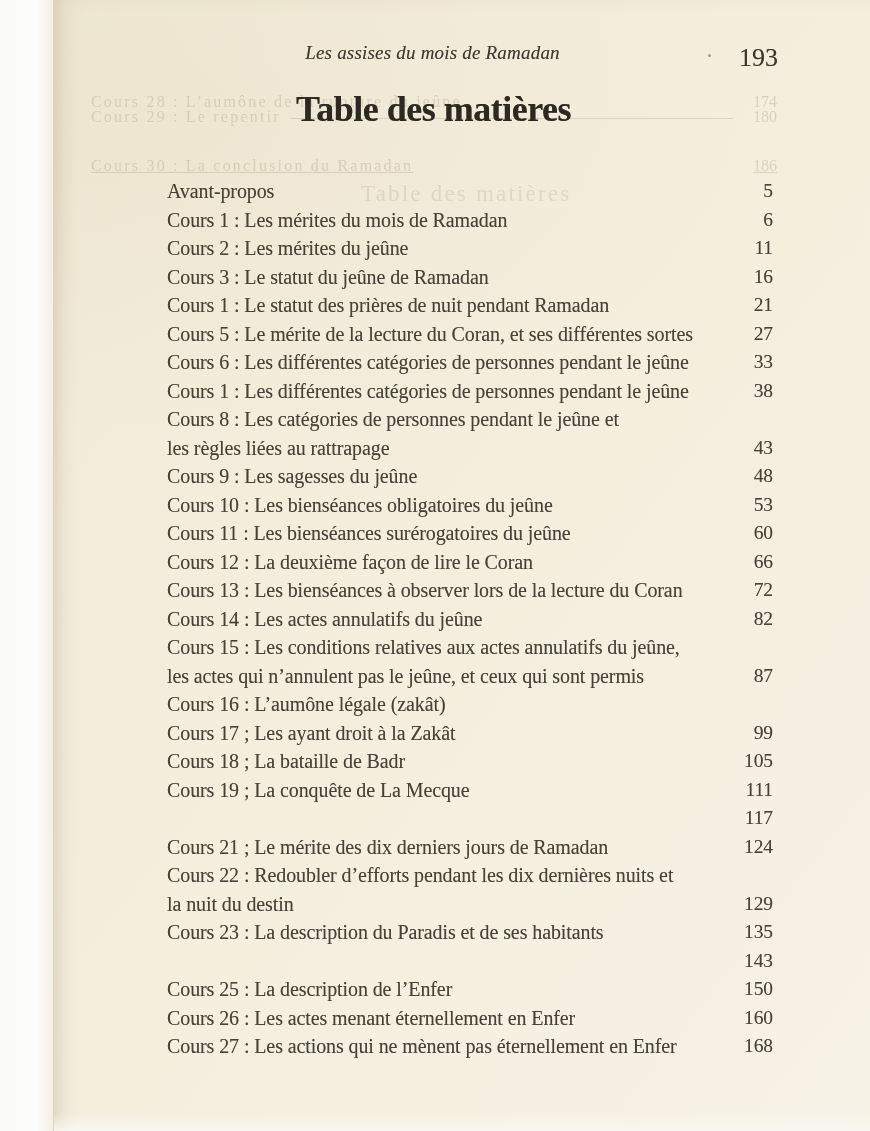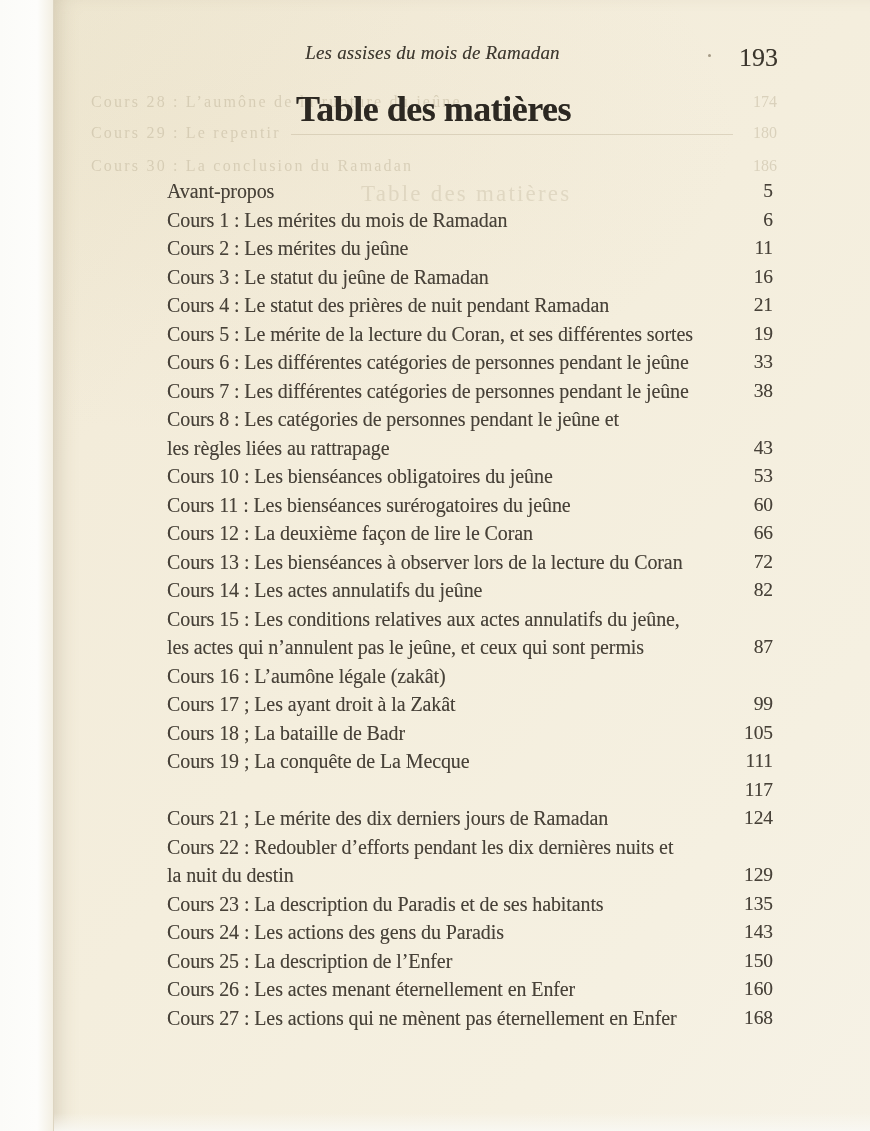--- a/index.html
+++ b/index.html
@@ -74,22 +74,22 @@
     pointer-events: none;
   }
   .ghost .gt { letter-spacing: 2.2px; }
   .ghost .gn { margin-left: auto; padding-left: 10px; }
   .ghost .gleader {
     flex: 1;
     border-bottom: 1.6px solid rgba(183, 171, 143, 0.9);
     margin: 0 10px 7px 10px;
   }
   .ghost-1 { top: 93px; }
-  .ghost-2 { top: 124px; text-align: right; }
-  .ghost-3 { top: 157px; }
+  .ghost-2 { top: 108px; text-align: right; }
+  .ghost-3 { top: 157px; text-decoration: underline; }
   .ghost-4 { top: 181px; left: 307px; right: auto; font-size: 23px; letter-spacing: 3px; opacity: 0.30; }
 
   
   .toc-title {
     position: absolute; left: 37px; right: 94px; top: 88px;
     text-align: center;
     font-size: 36px;
     font-weight: 700;
     letter-spacing: -0.5px;
     color: #2c2822;
@@ -156,41 +156,45 @@
         </div>
       <div class="row">
           <span class="t">Cours 2 : Les mérites du jeûne</span>
           <span class="n">11</span>
         </div>
       <div class="row">
           <span class="t">Cours 3 : Le statut du jeûne de Ramadan</span>
           <span class="n">16</span>
         </div>
       <div class="row">
-          <span class="t">Cours 4 : Le statut des prières de nuit pendant Ramadan</span>
+          <span class="t">Cours 1 : Le statut des prières de nuit pendant Ramadan</span>
           <span class="n">21</span>
         </div>
       <div class="row">
           <span class="t">Cours 5 : Le mérite de la lecture du Coran, et ses différentes sortes</span>
-          <span class="n">19</span>
+          <span class="n">27</span>
         </div>
       <div class="row">
           <span class="t">Cours 6 : Les différentes catégories de personnes pendant le jeûne</span>
           <span class="n">33</span>
         </div>
       <div class="row">
-          <span class="t">Cours 7 : Les différentes catégories de personnes pendant le jeûne</span>
+          <span class="t">Cours 1 : Les différentes catégories de personnes pendant le jeûne</span>
           <span class="n">38</span>
         </div>
       <div class="row">
           <span class="t">Cours 8 : Les catégories de personnes pendant le jeûne et
 les règles liées au rattrapage</span>
           <span class="n">43</span>
         </div>
       <div class="row">
+          <span class="t">Cours 9 : Les sagesses du jeûne</span>
+          <span class="n">48</span>
+        </div>
+      <div class="row">
           <span class="t">Cours 10 : Les bienséances obligatoires du jeûne</span>
           <span class="n">53</span>
         </div>
       <div class="row">
           <span class="t">Cours 11 : Les bienséances surérogatoires du jeûne</span>
           <span class="n">60</span>
         </div>
       <div class="row">
           <span class="t">Cours 12 : La deuxième façon de lire le Coran</span>
           <span class="n">66</span>
@@ -233,21 +237,20 @@
       <div class="row">
           <span class="t">Cours 22 : Redoubler d’efforts pendant les dix dernières nuits et
 la nuit du destin</span>
           <span class="n">129</span>
         </div>
       <div class="row">
           <span class="t">Cours 23 : La description du Paradis et de ses habitants</span>
           <span class="n">135</span>
         </div>
       <div class="row">
-          <span class="t">Cours 24 : Les actions des gens du Paradis</span>
           <span class="n">143</span>
         </div>
       <div class="row">
           <span class="t">Cours 25 : La description de l’Enfer</span>
           <span class="n">150</span>
         </div>
       <div class="row">
           <span class="t">Cours 26 : Les actes menant éternellement en Enfer</span>
           <span class="n">160</span>
         </div>

